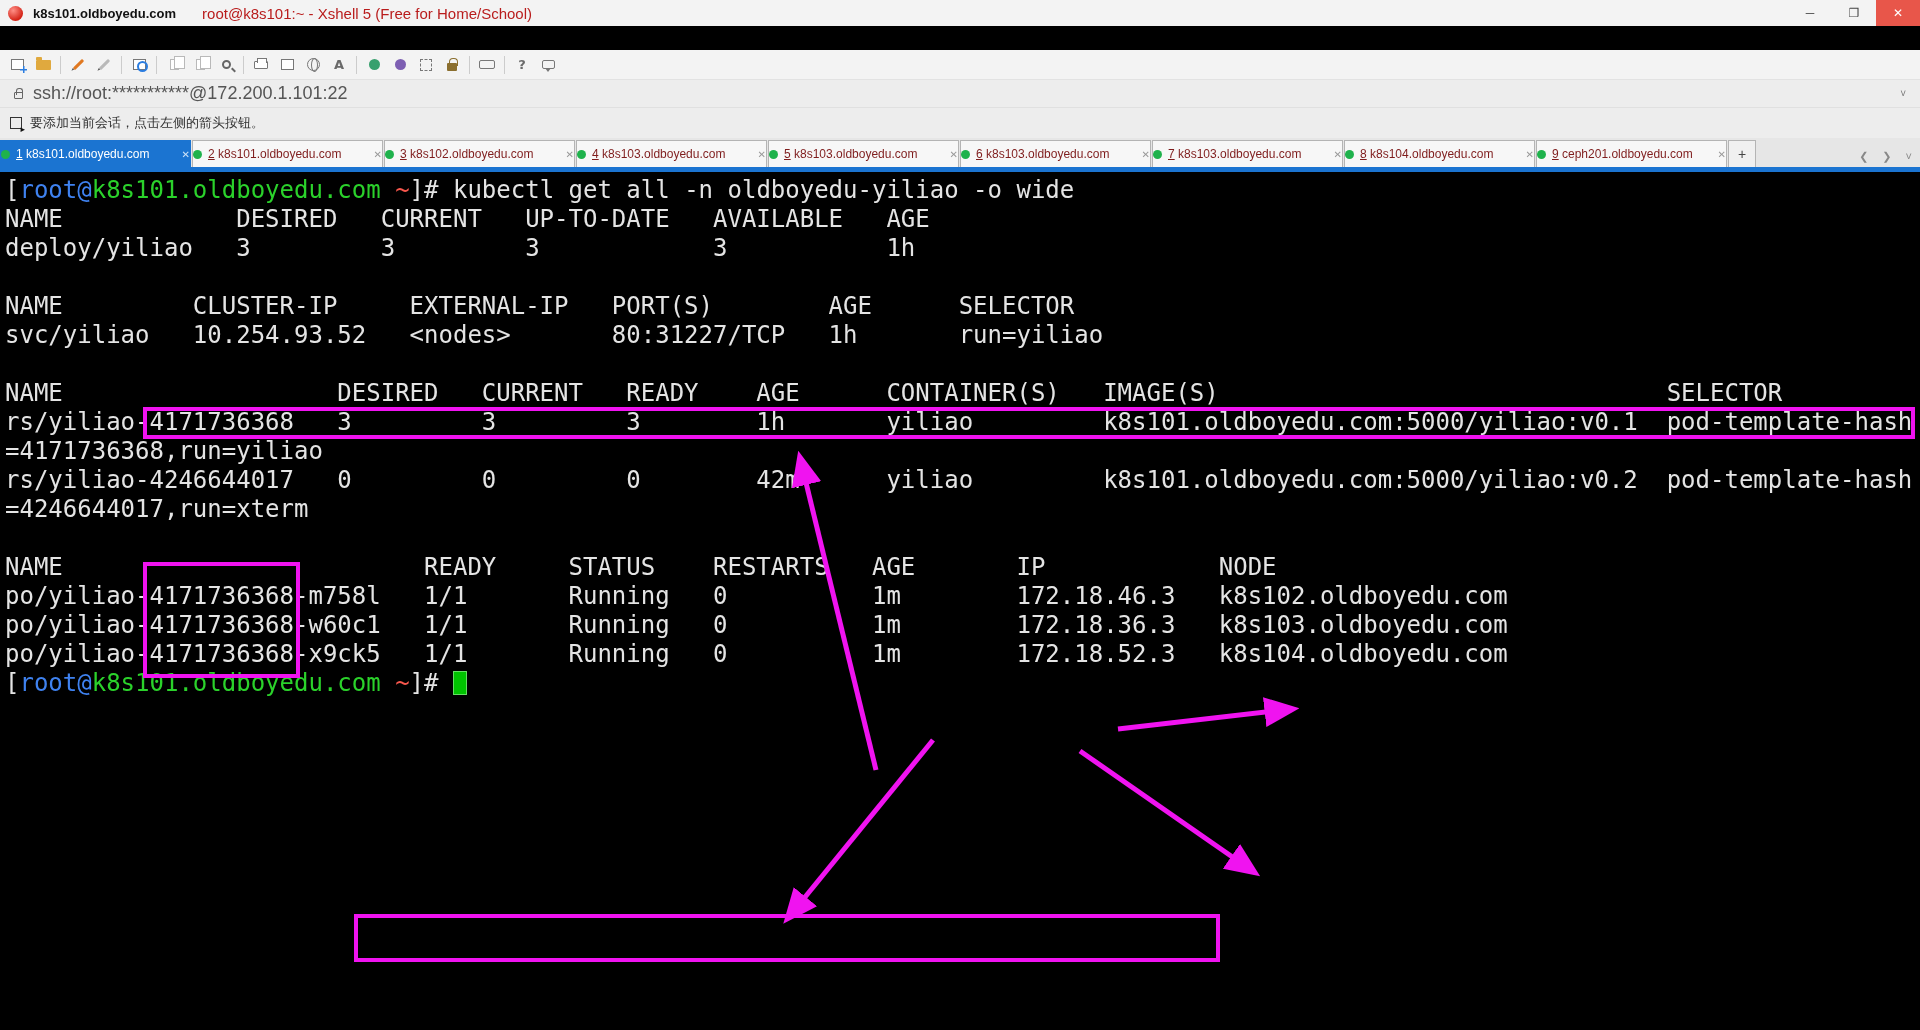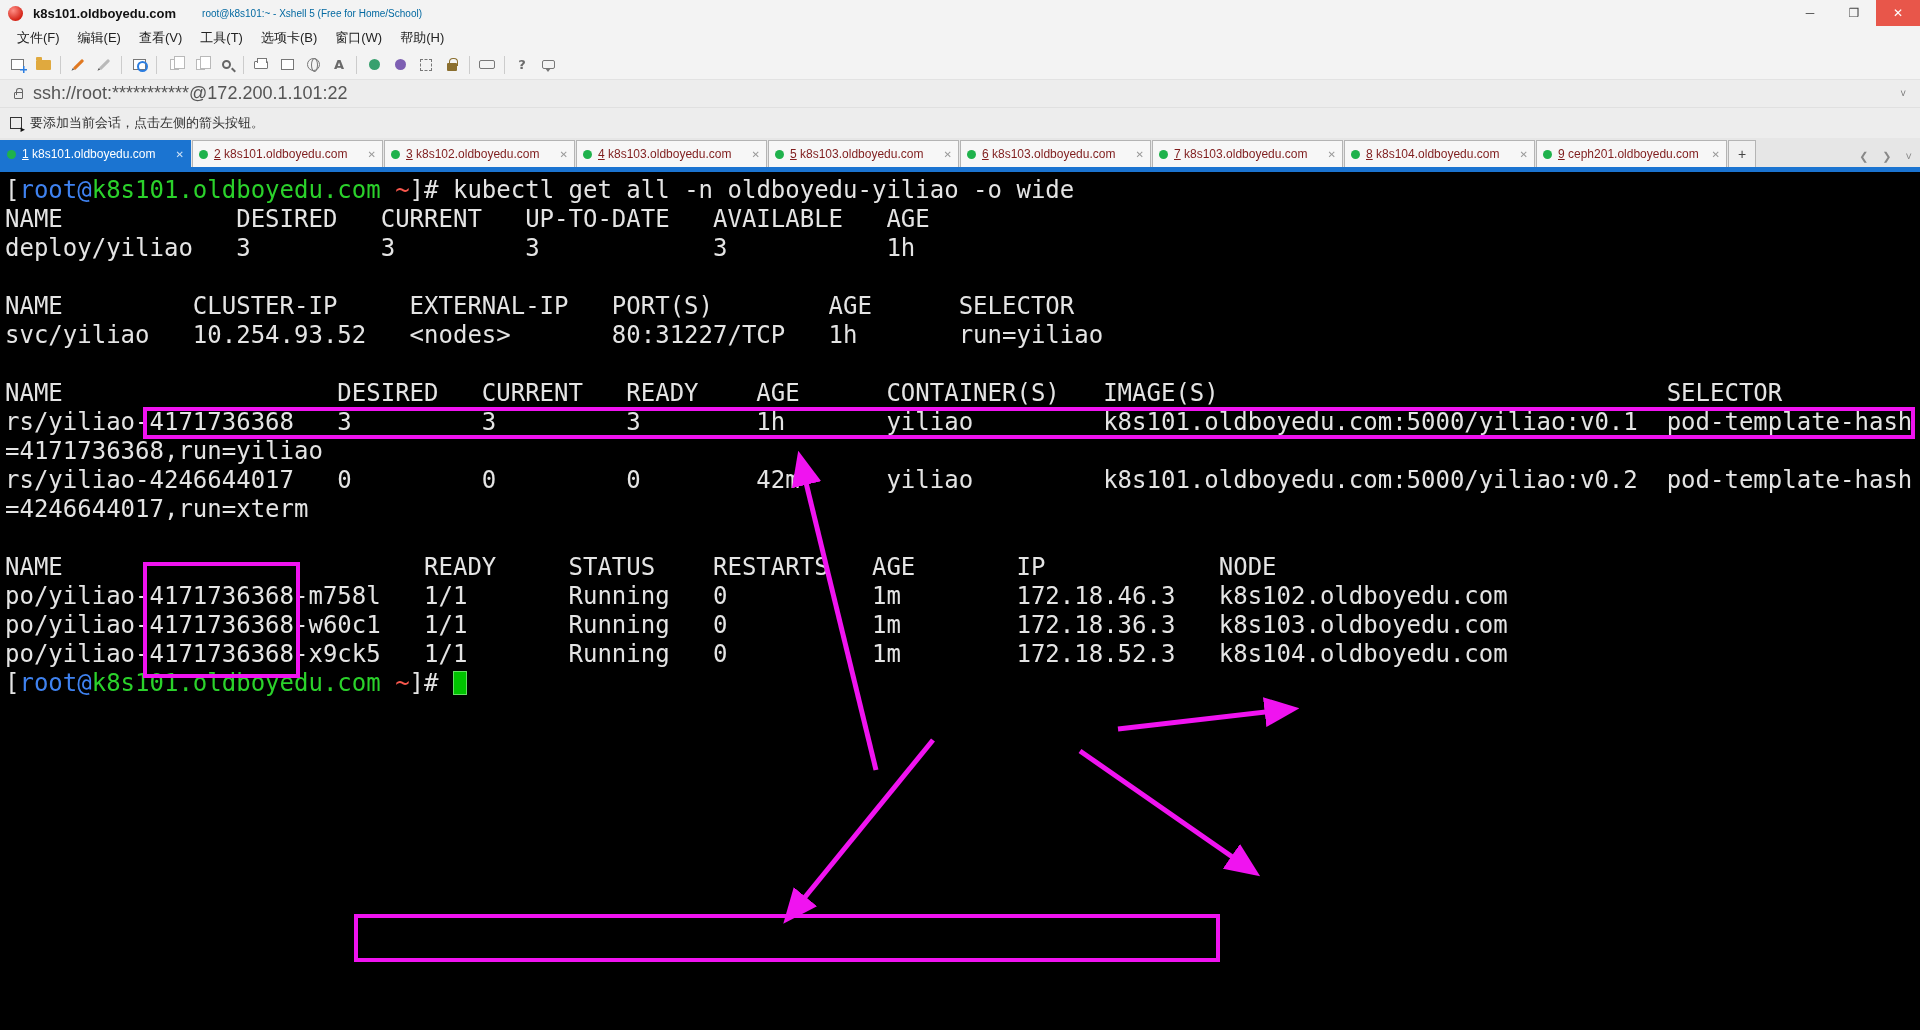--- a/index.html
+++ b/index.html
@@ -4,21 +4,21 @@
 <style>
   * { margin:0; padding:0; box-sizing:border-box; }
   html,body { background:#333; }
   body { font-family:"Liberation Sans", sans-serif; }
   .screen { position:relative; width:1920px; height:1030px; overflow:hidden; background:#000; }
 
   
   .titlebar { position:absolute; left:0; top:0; width:1920px; height:26px; background:#f3f3f3; display:flex; align-items:center; z-index:2;}
   .app-ico { width:15px; height:15px; border-radius:50%; background:radial-gradient(circle at 35% 30%, #ff8f86, #d42316 70%); margin:0 10px 0 8px; }
   .t-host { font-size:13px; font-weight:bold; color:#111; }
-  .t-rest { font-size:10px; color:#0369a1; margin-left:26px; }
+  .t-rest { font-size:15px; color:#b91c1c; margin-left:26px; }
   .win-ctrls { position:absolute; right:0; top:0; height:26px; display:flex; }
   .wbtn { width:44px; height:26px; display:flex; align-items:center; justify-content:center; font-size:12px; color:#444; }
   .wbtn.close { background:#e8564a; color:#fff; }
 
   .menubar { position:absolute; left:0; top:26px; width:1920px; height:24px; background:#f3f3f3; display:flex; align-items:center; padding-left:8px; z-index:2;}
   .menu-item { font-size:13px; color:#222; padding:3px 9px; }
 
   .toolbar { position:absolute; left:0; top:50px; width:1920px; height:30px; background:#f3f3f3; display:flex; align-items:center; padding-left:4px; z-index:2; border-bottom:1px solid #e2e2e2;}
   .tb-btn { width:26px; height:24px; display:flex; align-items:center; justify-content:center; }
   .tb-sep { width:1px; height:18px; background:#ccc; margin:0 4px; }
@@ -56,21 +56,21 @@
   .addr-lock:before { content:""; position:absolute; top:-5px; left:1px; width:5px; height:6px; border:1.5px solid #666; border-radius:3px 3px 0 0; border-bottom:none; }
   .addr-text { font-size:18px; color:#555; }
   .addr-caret { position:absolute; right:14px; top:8px; color:#777; font-size:10px; }
 
   .infobar { position:absolute; left:0; top:108px; width:1920px; height:30px; background:#ededed; display:flex; align-items:center; padding-left:8px; z-index:2;}
   .info-ico { width:12px; height:12px; border:1.5px solid #333; position:relative; margin:0 8px 0 2px; }
   .info-ico:after { content:"▸"; position:absolute; right:-4px; bottom:-6px; font-size:9px; color:#111; }
   .info-text { font-size:13px; color:#333; }
 
   .tabbar { position:absolute; left:0; top:138px; width:1920px; height:29px; background:#e6e6e6; display:flex; align-items:flex-end; z-index:2;}
-  .xtab { width:191px; height:27px; margin-right:1px; background:#f7f7f7; border:1px solid #b4b4b4; border-bottom:none; display:flex; align-items:center; padding:0 6px; }
+  .xtab { width:191px; height:27px; margin-right:1px; background:#f7f7f7; border:1px solid #b4b4b4; border-bottom:none; display:flex; align-items:center; padding:0 0; }
   .xtab.active { background:#1b74d1; border-color:#1b74d1; }
   .xtab .dot { width:9px; height:9px; border-radius:50%; background:#1fb24c; margin-right:6px; flex:none;}
   .xtab .lbl { font-size:12px; color:#7f1d1d; white-space:nowrap; overflow:hidden; flex:1;}
   .xtab.active .lbl { color:#fff; }
   .xtab .num { text-decoration:underline; }
   .xtab .x { font-size:10px; color:#999; margin-left:4px; flex:none;}
   .xtab.active .x { color:#cfe3f7; }
   .newtab-btn { width:28px; height:27px; background:#f0f0f0; border:1px solid #b4b4b4; border-bottom:none; color:#444; font-size:14px; display:flex; align-items:center; justify-content:center;}
   .tab-nav { position:absolute; right:8px; bottom:4px; display:flex; gap:14px; color:#888; font-size:11px; }
   .tab-accent { position:absolute; left:0; top:167px; width:1920px; height:5px; background:#1b74d1; z-index:2;}
@@ -168,29 +168,20 @@
     <div class="app-ico"></div>
     <span class="t-host">k8s101.oldboyedu.com</span>
     <span class="t-rest">root@k8s101:~ - Xshell 5 (Free for Home/School)</span>
     <div class="win-ctrls">
       <div class="wbtn">─</div>
       <div class="wbtn">❐</div>
       <div class="wbtn close">✕</div>
     </div>
   </div>
 
-  <div class="menubar" id="menubar">
-      <span class="menu-item">文件(F)</span>
-      <span class="menu-item">编辑(E)</span>
-      <span class="menu-item">查看(V)</span>
-      <span class="menu-item">工具(T)</span>
-      <span class="menu-item">选项卡(B)</span>
-      <span class="menu-item">窗口(W)</span>
-      <span class="menu-item">帮助(H)</span>
-    </div>
   <div class="toolbar" id="toolbar">
       <div class="tb-btn">
         <span class="ic ic-sq ic-plus"></span>
       </div>
       <div class="tb-btn">
         <span class="ic ic-folder"></span>
       </div>
       <div class="tb-sep"></div>
       <div class="tb-btn">
         <span class="ic ic-pen"></span>

